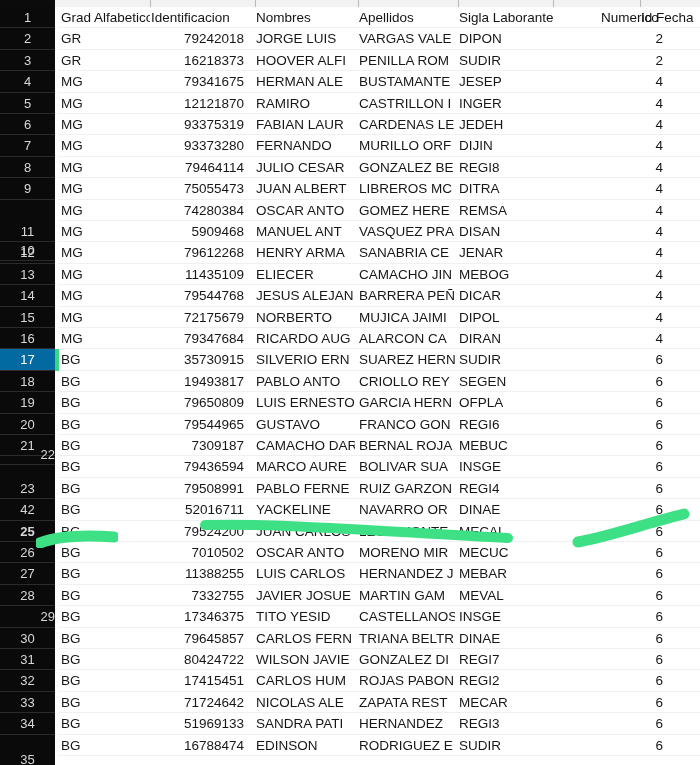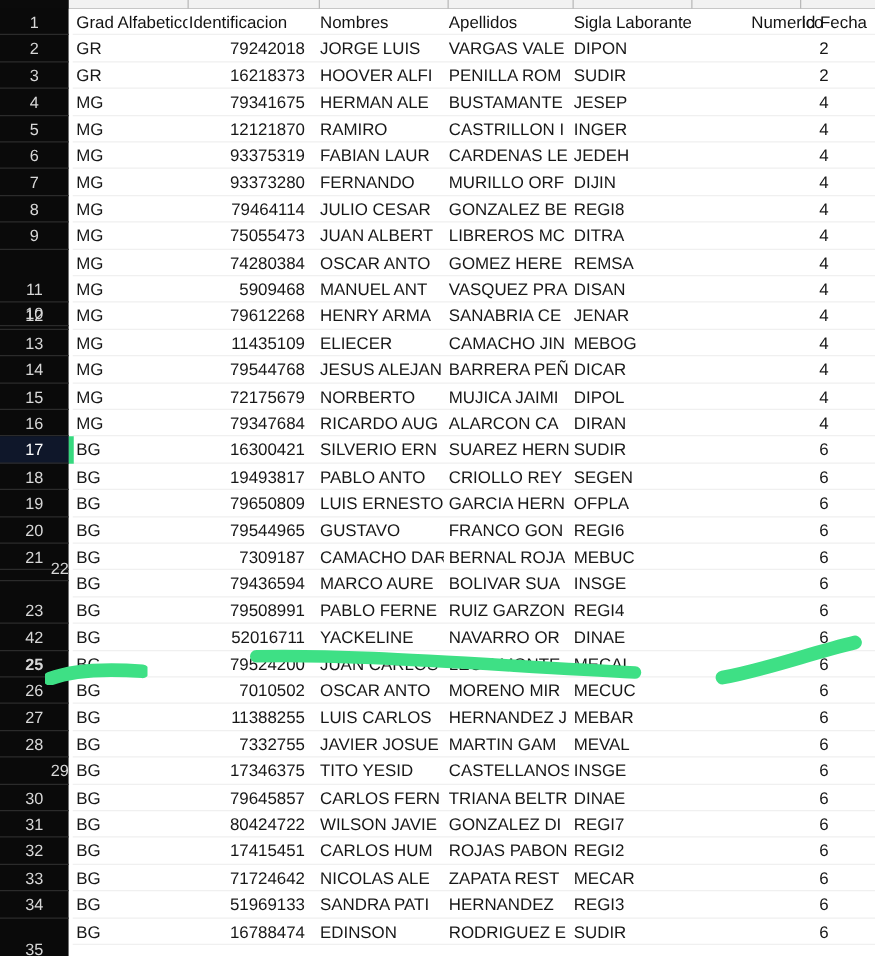--- a/index.html
+++ b/index.html
@@ -66,21 +66,21 @@
     width: 55px;
     color: #d8d8d8;
     font-size: 13px;
     line-height: 21.4px;
     text-align: center;
     border-bottom: 1px solid #2b2b2b;
     z-index: 5;
     user-select: none;
   }
   .rownum.sel {
-    background: #0f172a;
+    background: #0369a1;
     color: #ffffff;
   }
   .rownum-green {
     position: absolute;
     left: 55px;
     width: 4px;
     background: #36d97f;
     z-index: 9;
   }
 
@@ -334,21 +334,21 @@
           <div class="cell c-grad">MG</div>
           <div class="cell c-ident num">79347684</div>
           <div class="cell c-nomb">RICARDO AUG</div>
           <div class="cell c-apell">ALARCON CA</div>
           <div class="cell c-sigla">DIRAN</div>
           <div class="cell c-numer num">4</div>
           <div class="cell c-idfec"></div>
         </div>
         <div class="row" style="top: 349.4px;">
           <div class="cell c-grad">BG</div>
-          <div class="cell c-ident num">16300421</div>
+          <div class="cell c-ident num">35730915</div>
           <div class="cell c-nomb">SILVERIO ERN</div>
           <div class="cell c-apell">SUAREZ HERN</div>
           <div class="cell c-sigla">SUDIR</div>
           <div class="cell c-numer num">6</div>
           <div class="cell c-idfec"></div>
         </div>
         <div class="row" style="top: 370.8px;">
           <div class="cell c-grad">BG</div>
           <div class="cell c-ident num">19493817</div>
           <div class="cell c-nomb">PABLO ANTO</div>

